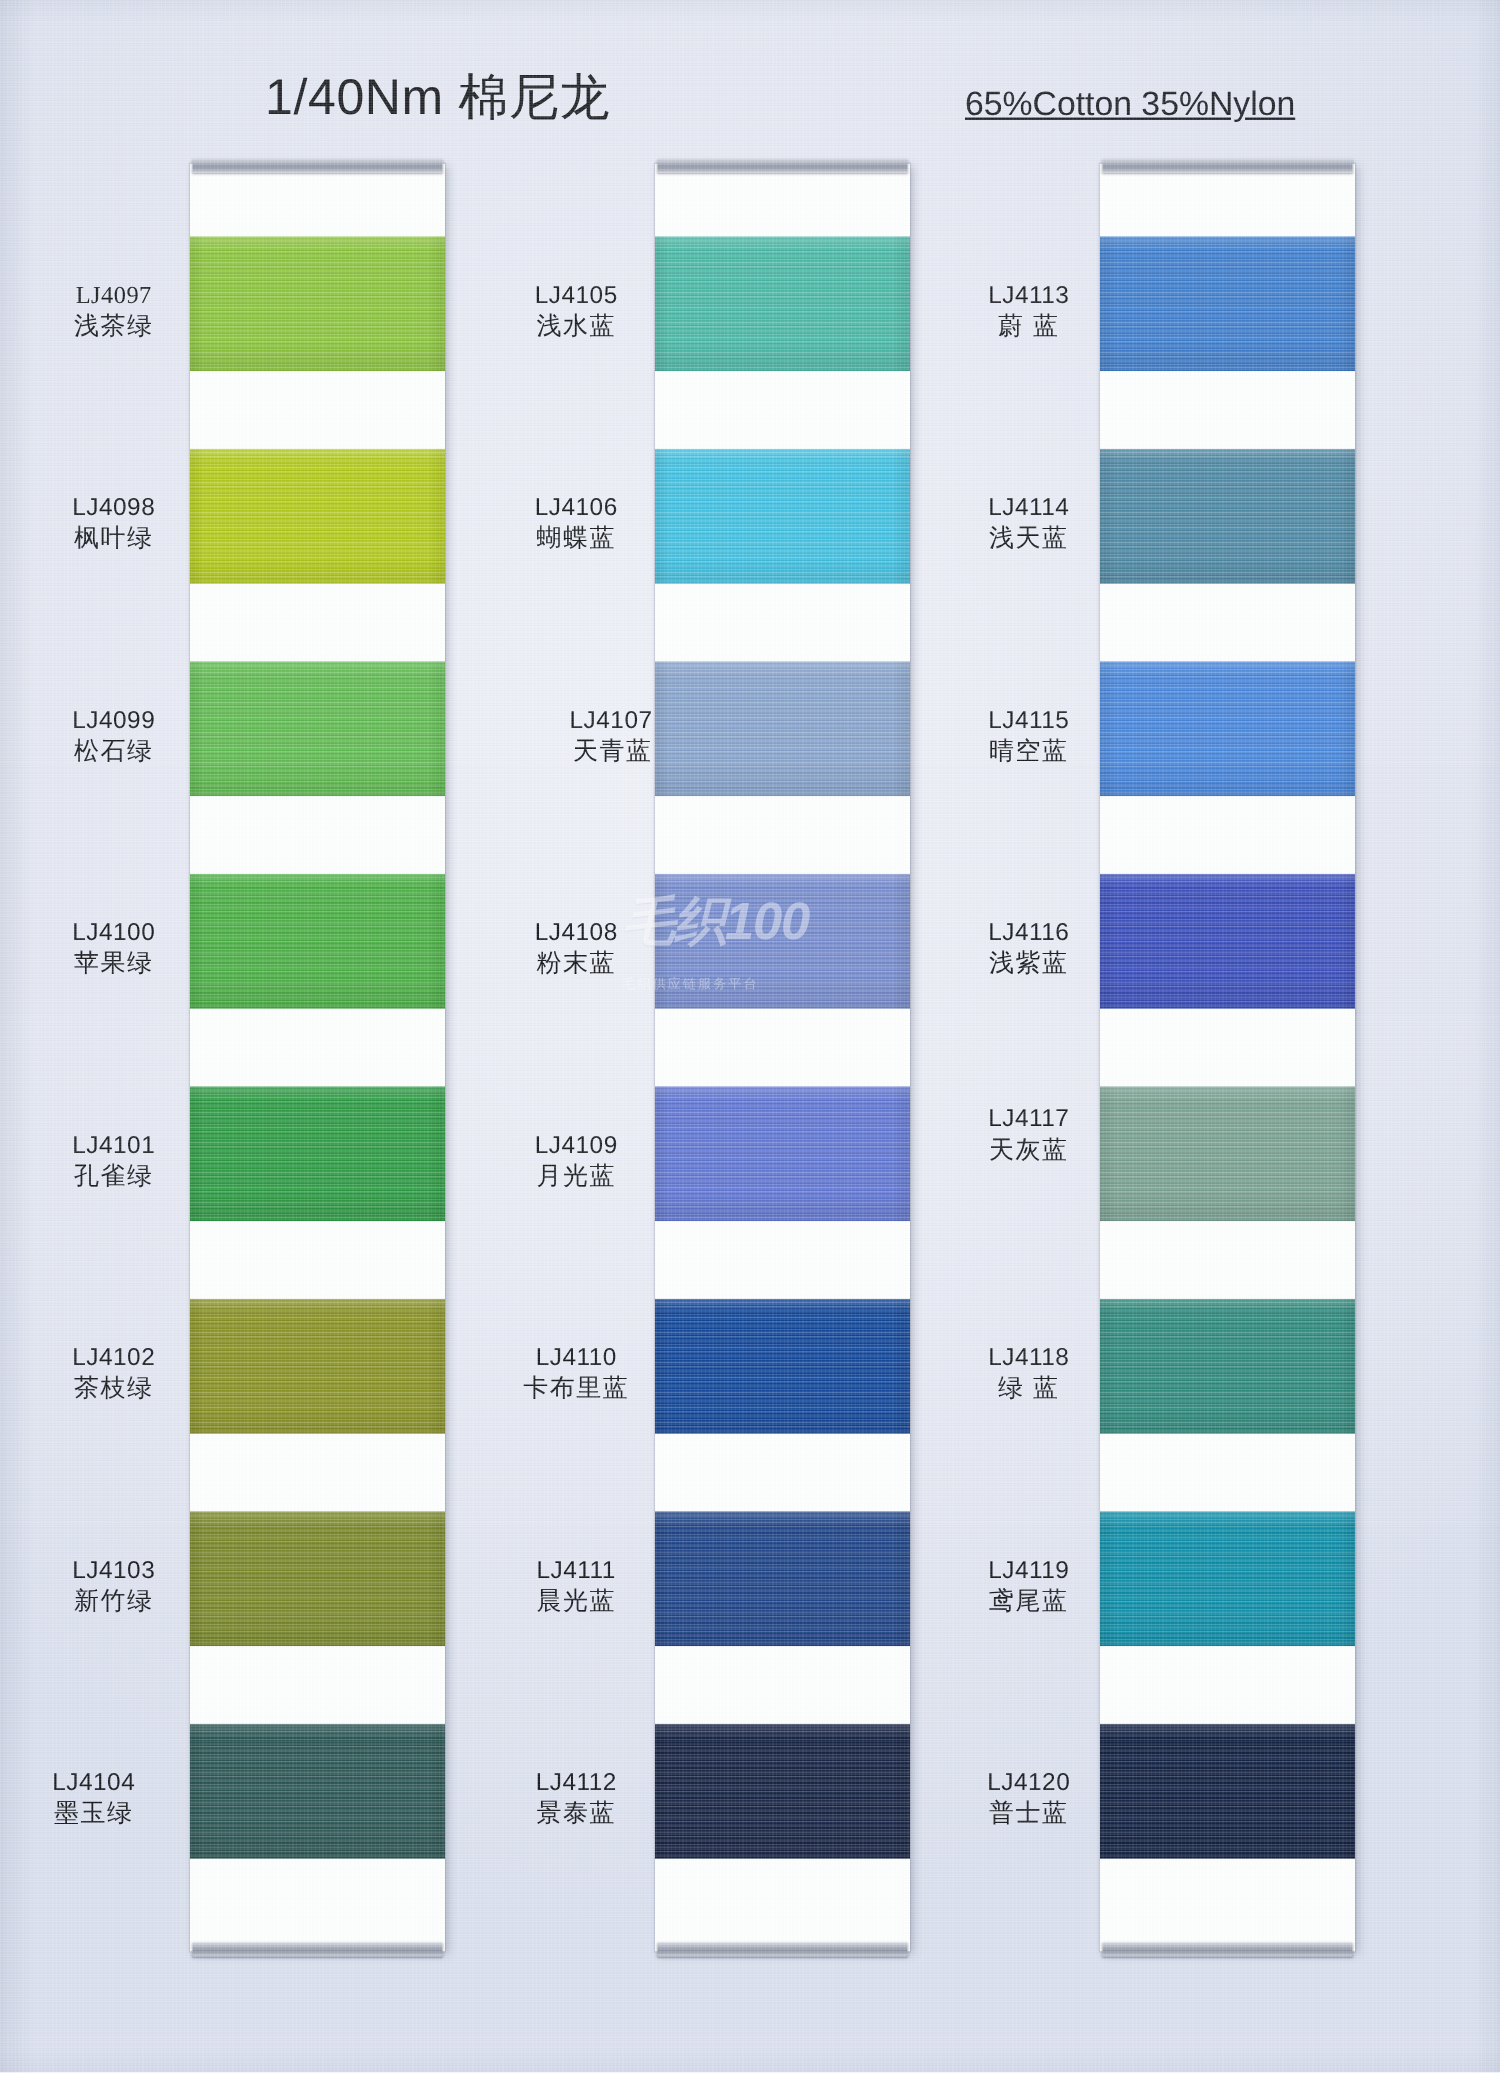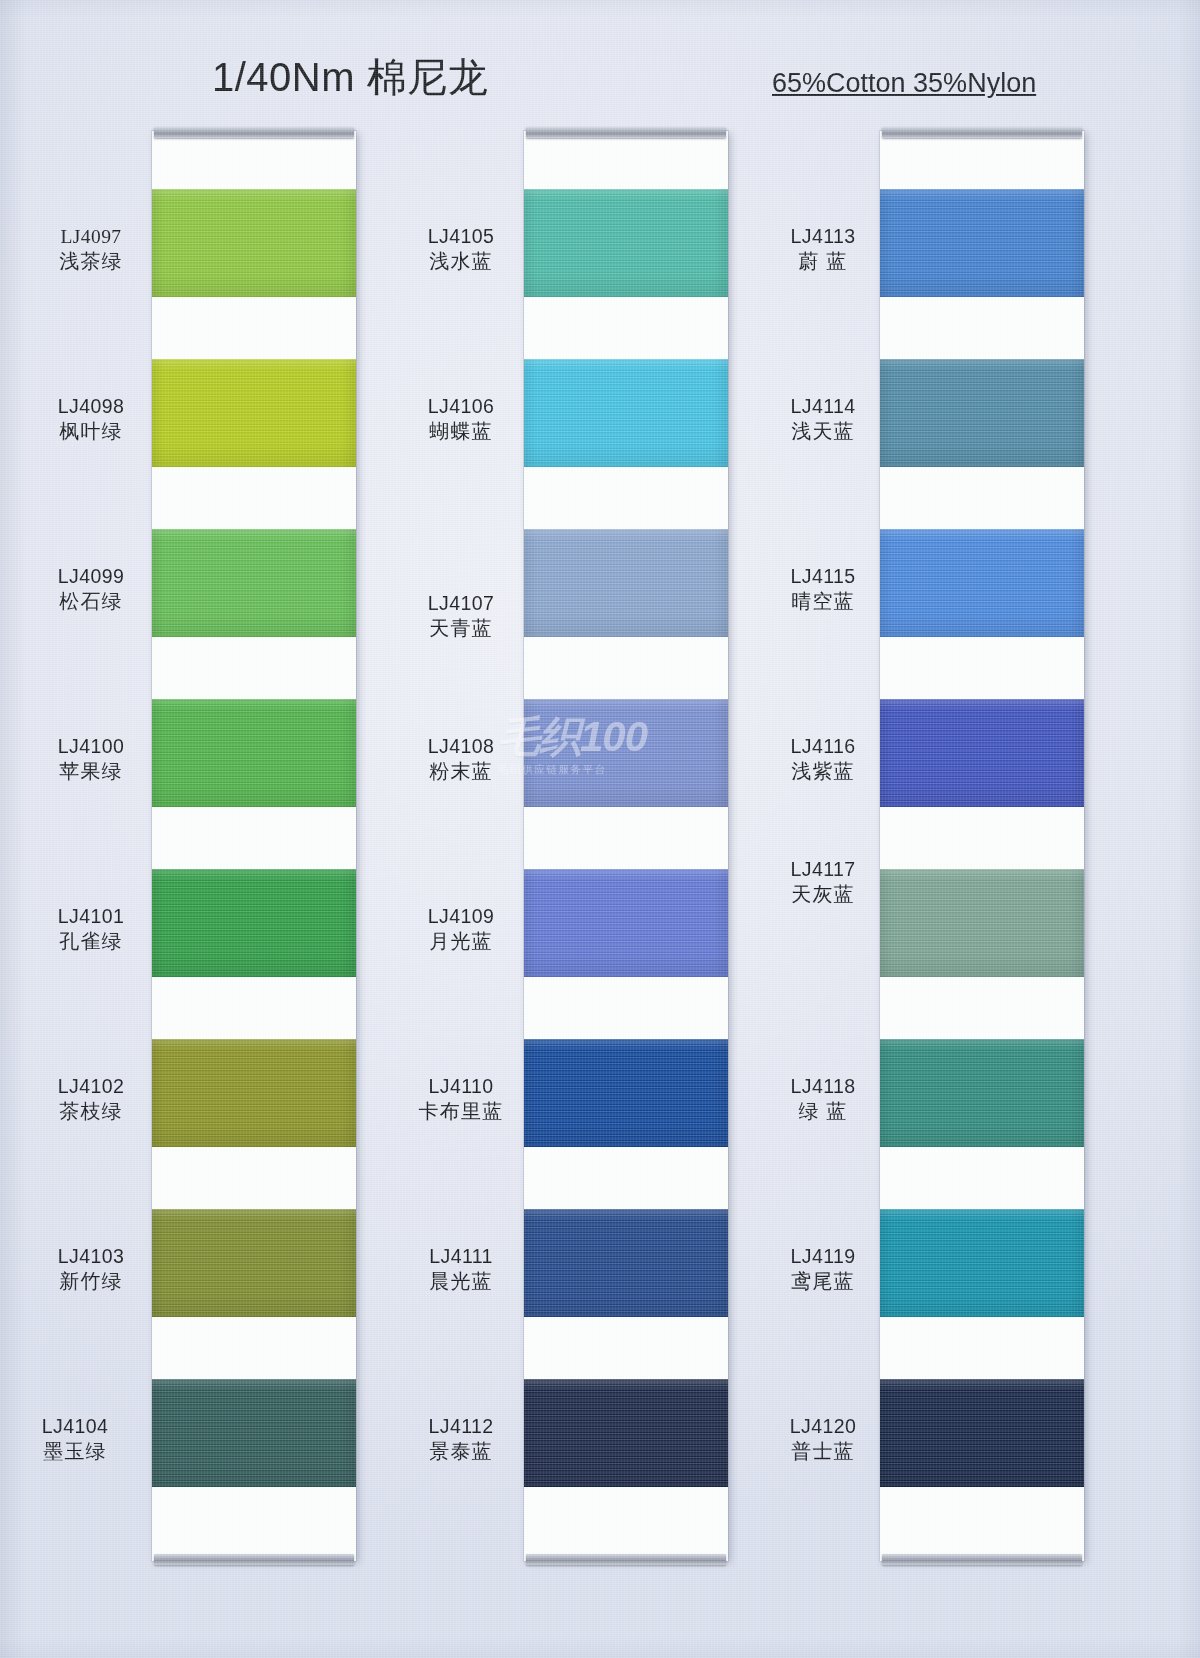--- a/index.html
+++ b/index.html
@@ -154,21 +154,21 @@
   #watermark .wm-main {
     font-size: 42px;
     font-weight: bold;
     color: rgba(255,255,255,.92);
     letter-spacing: -1px;
     line-height: 1;
     text-shadow: 0 1px 1px rgba(110,120,150,.25);
     font-style: italic;
   }
   #watermark .wm-sub {
-    margin-top: 5px;
+    margin-top: 22px;
     font-size: 10.5px;
     color: rgba(255,255,255,.85);
     letter-spacing: 1.6px;
   }
 </style>
 </head>
 <body>
 
 <div id="page">
 
@@ -305,21 +305,21 @@
         <span class="name">墨玉绿</span>
       </div>
       <div class="label" style="left: 400px; width: 122px; top: 225px;">
         <span class="code">LJ4105</span>
         <span class="name">浅水蓝</span>
       </div>
       <div class="label" style="left: 400px; width: 122px; top: 395px;">
         <span class="code">LJ4106</span>
         <span class="name">蝴蝶蓝</span>
       </div>
-      <div class="label" style="left: 400px; width: 122px; top: 592px;">
+      <div class="label" style="left: 400px; width: 122px; top: 565px; text-align: right;">
         <span class="code">LJ4107</span>
         <span class="name">天青蓝</span>
       </div>
       <div class="label" style="left: 400px; width: 122px; top: 735px;">
         <span class="code">LJ4108</span>
         <span class="name">粉末蓝</span>
       </div>
       <div class="label" style="left: 400px; width: 122px; top: 905px;">
         <span class="code">LJ4109</span>
         <span class="name">月光蓝</span>
@@ -345,21 +345,21 @@
         <span class="name">浅天蓝</span>
       </div>
       <div class="label" style="left: 762px; width: 122px; top: 565px;">
         <span class="code">LJ4115</span>
         <span class="name">晴空蓝</span>
       </div>
       <div class="label" style="left: 762px; width: 122px; top: 735px;">
         <span class="code">LJ4116</span>
         <span class="name">浅紫蓝</span>
       </div>
-      <div class="label" style="left: 762px; width: 122px; top: 858px; text-align: center;">
+      <div class="label" style="left: 762px; width: 122px; top: 884px; text-align: center;">
         <span class="code">LJ4117</span>
         <span class="name">天灰蓝</span>
       </div>
       <div class="label" style="left: 762px; width: 122px; top: 1075px;">
         <span class="code">LJ4118</span>
         <span class="name">绿 蓝</span>
       </div>
       <div class="label" style="left: 762px; width: 122px; top: 1245px;">
         <span class="code">LJ4119</span>
         <span class="name">鸢尾蓝</span>

